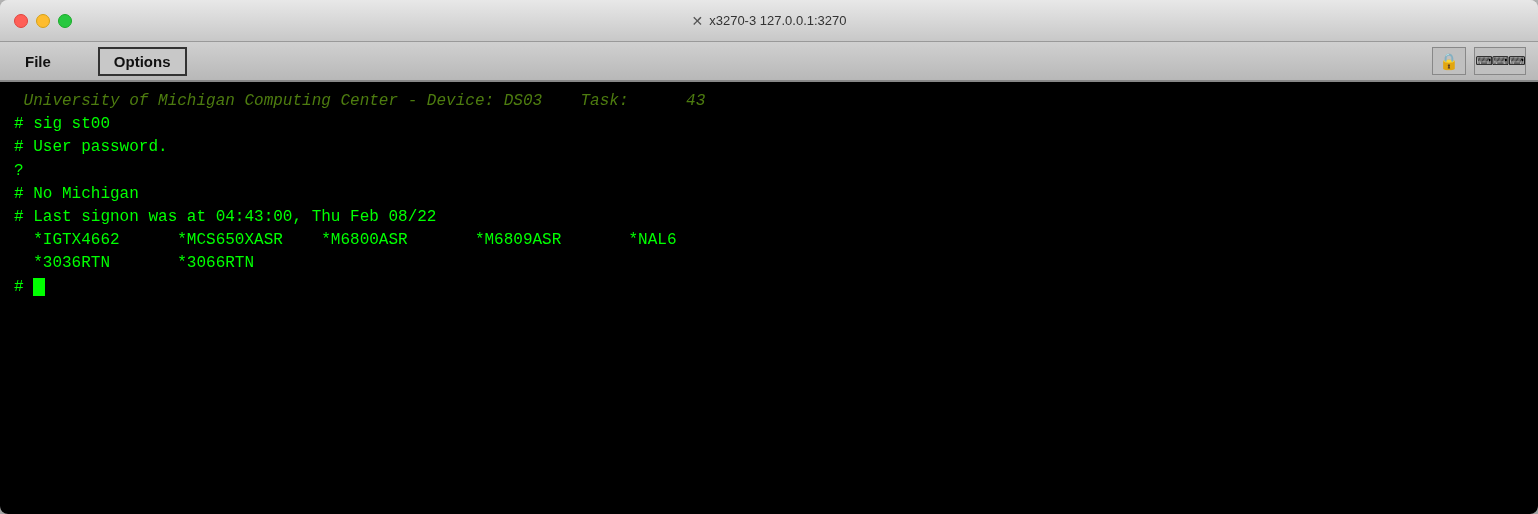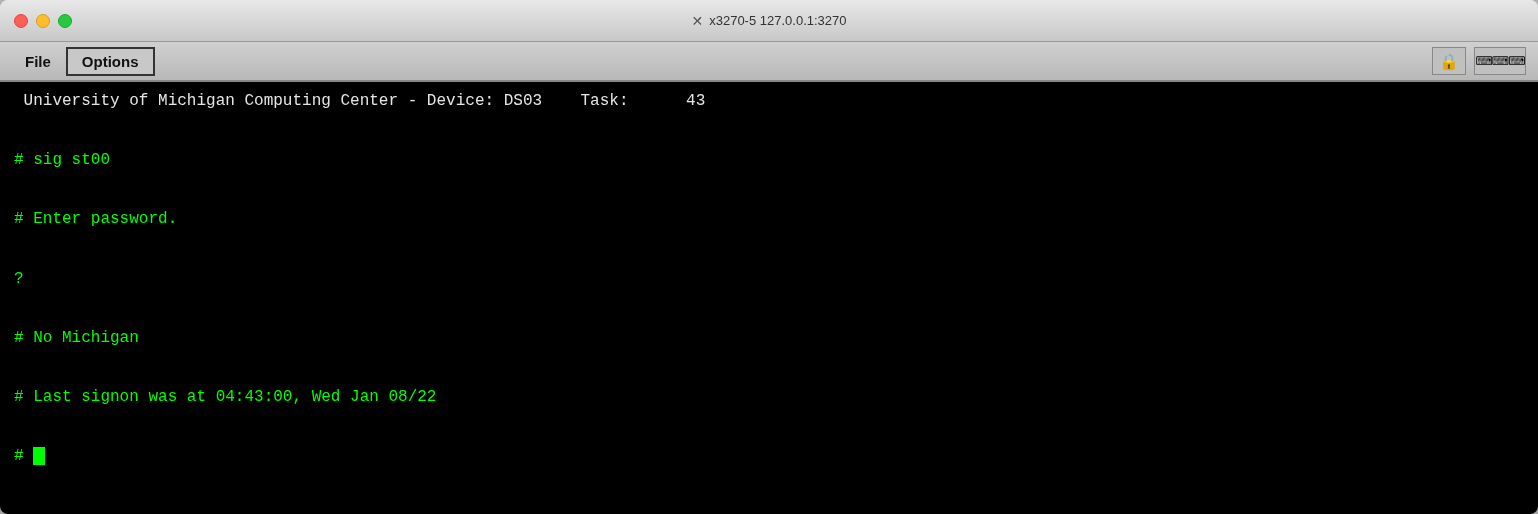--- a/index.html
+++ b/index.html
@@ -83,20 +83,21 @@
       font-weight: bold;
       color: #111;
       cursor: pointer;
       border: 1px solid transparent;
       text-align: right;
     }
 
     .menu-item.active {
       border: 2px solid #333;
       background: #c8c8c8;
+      margin-left: 32px;
     }
 
     .menu-right {
       position: absolute;
       right: 12px;
       display: flex;
       gap: 8px;
       align-items: center;
     }
 
@@ -121,22 +122,22 @@
       line-height: 1.45;
       overflow: hidden;
       position: relative;
     }
 
     .line {
       white-space: pre;
       display: block;
     }
 
-    .cyan { color: #e5e5e5; }
-    .green { color: #00ff00; margin-top: 36px; }
+    .cyan { color: #4d7c0f; font-style: italic; }
+    .green { color: #00ff00; }
 
     .cursor-block {
       display: inline-block;
       width: 12px;
       height: 18px;
       background: #00ff00;
       vertical-align: text-bottom;
       animation: blink 1s step-end infinite;
     }
 
@@ -151,35 +152,37 @@
 <div class="window">
 
   <div class="title-bar">
     <div class="traffic-lights">
       <div class="traffic-light tl-close"></div>
       <div class="traffic-light tl-minimize"></div>
       <div class="traffic-light tl-maximize"></div>
     </div>
     <div class="title-text">
       <span class="title-icon">✕</span>
-      <span>x3270-5 127.0.0.1:3270</span>
+      <span>x3270-3 127.0.0.1:3270</span>
     </div>
   </div>
 
   <div class="menu-bar">
     <div class="menu-item">File</div>
     <div class="menu-item active">Options</div>
     <div class="menu-right">
       <div class="icon-btn">🔒</div>
       <div class="icon-btn" style="width:52px; font-size:12px; letter-spacing:-1px;">⌨⌨⌨</div>
     </div>
   </div>
 
   <div class="terminal">
     <span class="line cyan"> University of Michigan Computing Center - Device: DS03    Task:      43</span>
     <span class="line green"># sig st00</span>
-    <span class="line green"># Enter password.</span>
+    <span class="line green"># User password.</span>
     <span class="line green">?</span>
     <span class="line green"># No Michigan</span>
-    <span class="line green"># Last signon was at 04:43:00, Wed Jan 08/22</span>
+    <span class="line green"># Last signon was at 04:43:00, Thu Feb 08/22</span>
+    <span class="line green">  *IGTX4662      *MCS650XASR    *M6800ASR       *M6809ASR       *NAL6</span>
+    <span class="line green">  *3036RTN       *3066RTN</span>
     <span class="line green"># <span class="cursor-block"></span></span>
   </div>
 </div>
 
 </body></html>

